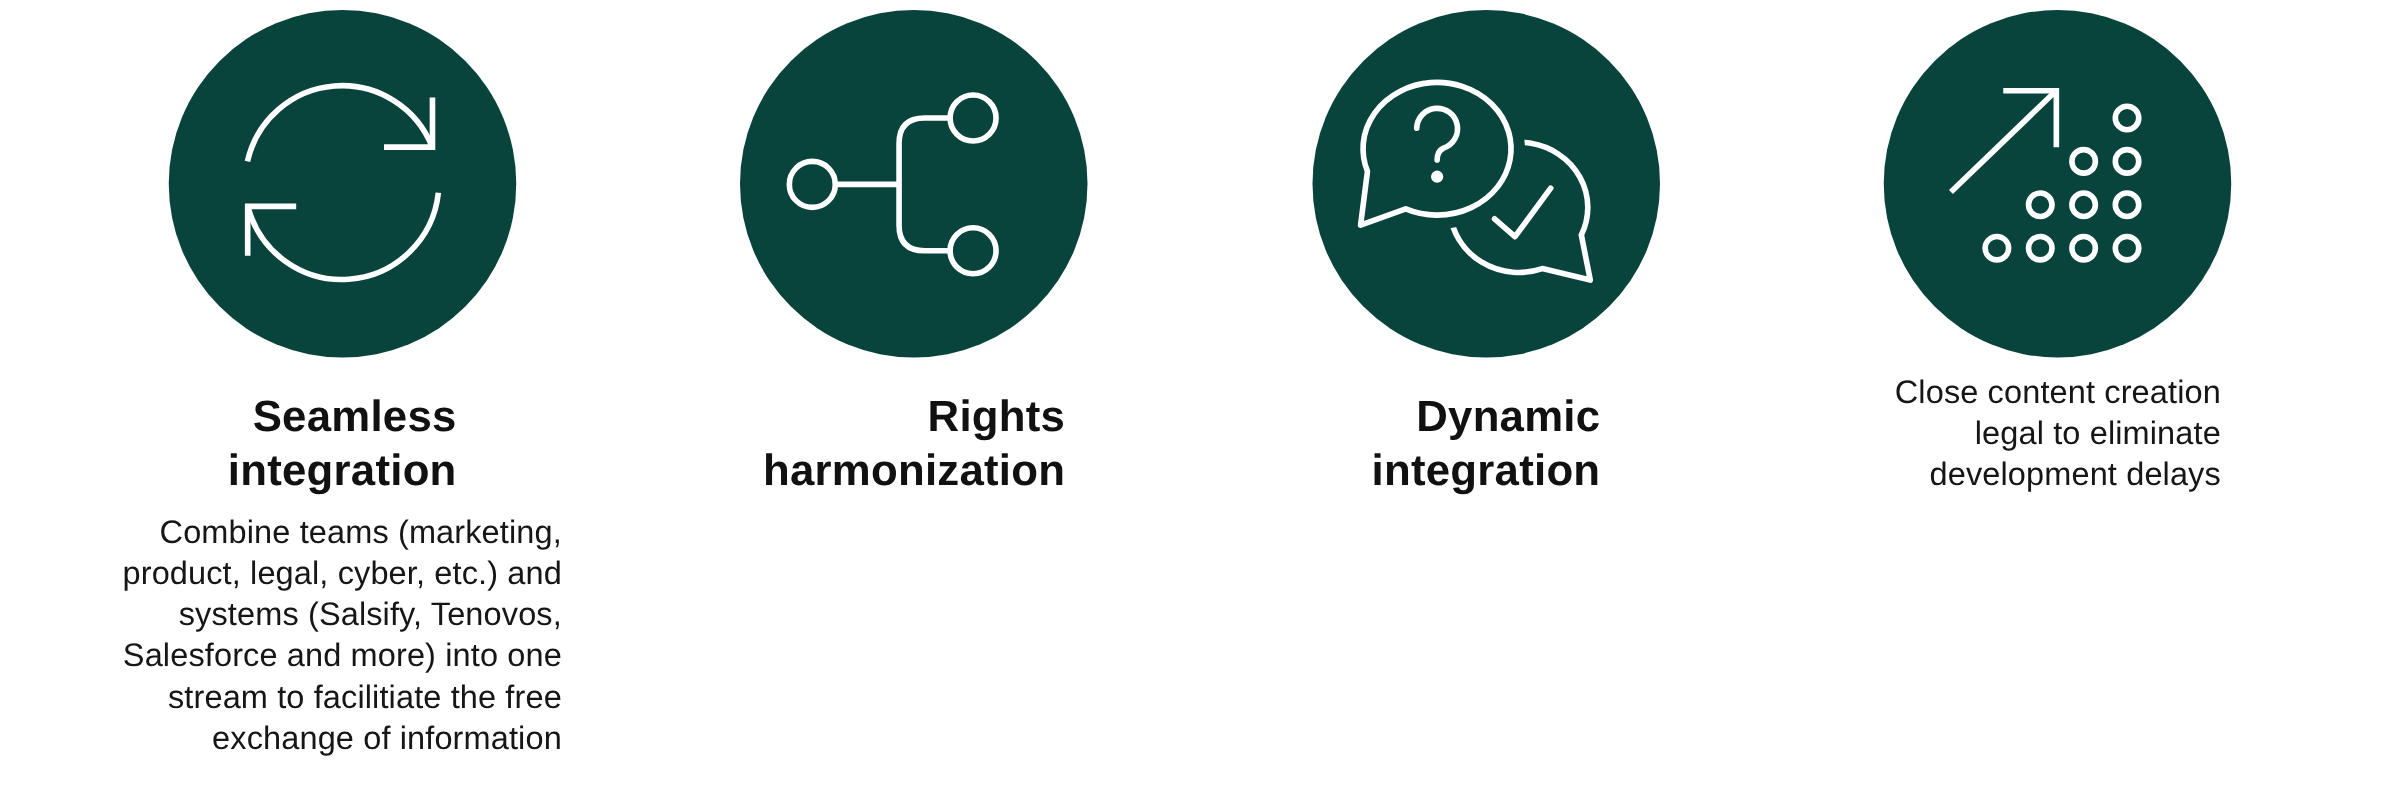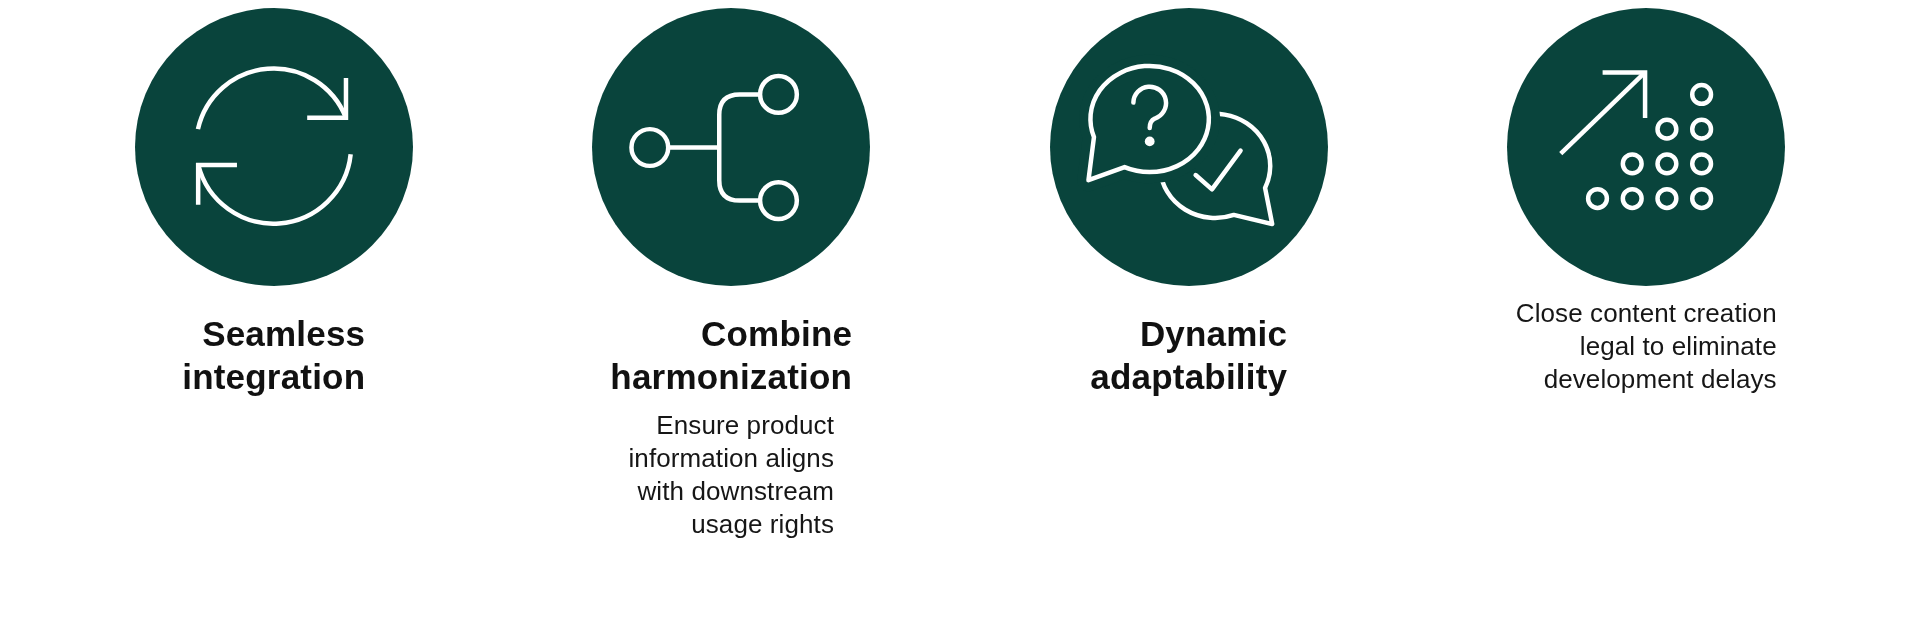--- a/index.html
+++ b/index.html
@@ -97,57 +97,59 @@
       <div class="icon-circle">
         <svg width="245" height="245" viewBox="0 0 120 120">
           <path class="ic" d="M 23 51 A 38 38 0 0 1 95.4 45.3"></path>
           <path class="ic" d="M 95.5 26 L 95.5 45.4 L 76.5 45.4"></path>
           <path class="ic" d="M 97.8 63.3 A 38 38 0 0 1 23.2 68.7"></path>
           <path class="ic" d="M 23.1 88 L 23.1 68.6 L 42.1 68.6"></path>
         </svg>
       </div>
       <div class="feature-heading">Seamless
 integration</div>
+      <div class="feature-desc">Combine teams (marketing,
+product, legal, cyber, etc.) and
+systems (Salsify, Tenovos,
+Salesforce and more) into one
+stream to facilitiate the free
+exchange of information</div>
     </div>
 
     <div class="feature-col">
       <div class="icon-circle">
         <svg width="245" height="245" viewBox="0 0 120 120">
           <circle class="ic" cx="20" cy="60" r="9"></circle>
           <path class="ic" d="M 29 60 L 54.5 60"></path>
           <path class="ic" d="M 74 34 L 64 34 Q 54 34 54 44 L 54 76 Q 54 86 64 86 L 74 86"></path>
           <circle class="ic" cx="83" cy="34" r="9"></circle>
           <circle class="ic" cx="83" cy="86" r="9"></circle>
         </svg>
       </div>
-      <div class="feature-heading">Combine
+      <div class="feature-heading">Rights
 harmonization</div>
-      <div class="feature-desc">Ensure product
-information aligns
-with downstream
-usage rights</div>
     </div>
 
     <div class="feature-col">
       <div class="icon-circle">
         <svg width="245" height="245" viewBox="0 0 120 120">
 
           <path class="ic-round" d="M 97.5 79.8 A 27 25.5 0 1 0 82.2 93 L 101 97.5 Z"></path>
 
           <path class="halo" d="M 28.7 69.6 A 29 26 0 1 0 13.7 54.9 L 11 76 Z"></path>
           <path class="bubble-fill" d="M 28.7 69.6 A 29 26 0 1 0 13.7 54.9 L 11 76 Z"></path>
 
           <path class="ic-round" d="M 33 38 a 8 8 0 1 1 10.5 7.8 q -2.5 1.2 -2.5 4.6"></path>
           <circle cx="41" cy="57" r="2.4" fill="#ffffff" stroke="none"></circle>
 
           <path class="ic-round" d="M 63.5 73.5 L 71.5 80.5 L 85.5 61.5"></path>
         </svg>
       </div>
       <div class="feature-heading">Dynamic
-adaptability</div>
+integration</div>
     </div>
 
     <div class="feature-col">
       <div class="icon-circle">
         <svg width="245" height="245" viewBox="0 0 120 120">
           <path class="ic" d="M 18 63 L 59 23.5"></path>
           <path class="ic" d="M 38.5 23.3 L 59.3 23.3 L 59.3 45.5"></path>
           <circle class="ic" cx="87" cy="34" r="4.6"></circle>
           <circle class="ic" cx="70" cy="51" r="4.6"></circle>
           <circle class="ic" cx="87" cy="51" r="4.6"></circle>

